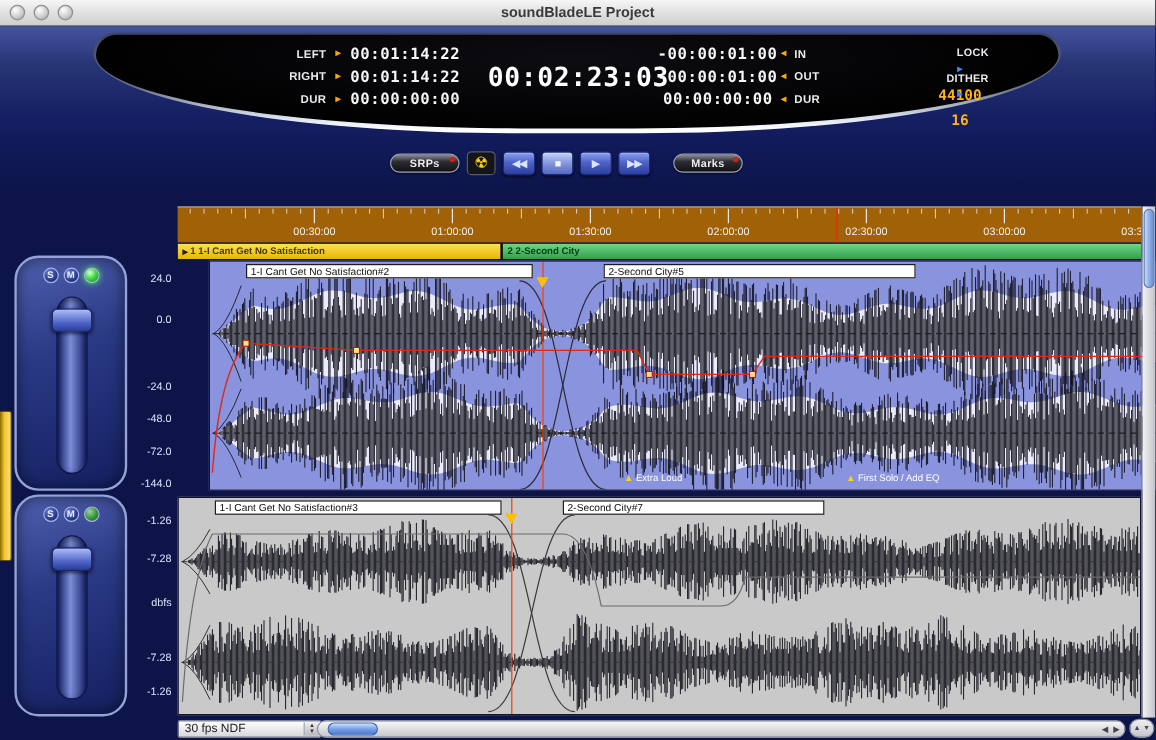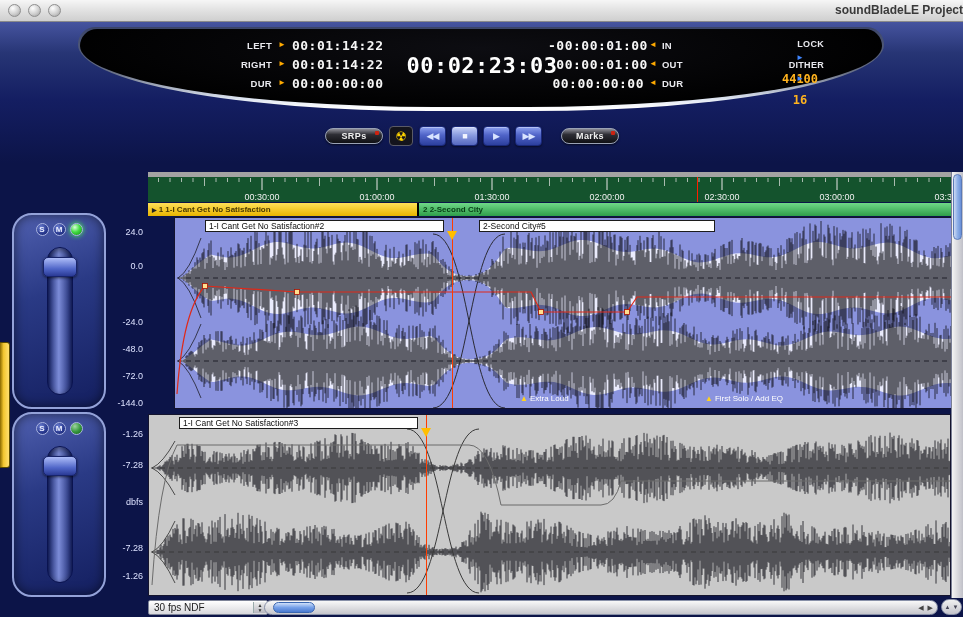--- a/index.html
+++ b/index.html
@@ -13,21 +13,21 @@
   #titlebar {
     position:absolute; left:0; top:0; width:963px; height:22px;
     background: linear-gradient(180deg,#f6f6f6 0%,#e3e3e3 45%,#cfcfcf 100%);
     border-bottom:1px solid #8a8a8a;
   }
   .tl-group { position:absolute; left:8px; top:4px; display:flex; gap:7px; }
   .tl { width:13px; height:13px; border-radius:50%;
     background: radial-gradient(circle at 35% 30%, #ffffff, #cfcfcf 55%, #9a9a9a);
     border:1px solid #8f8f8f; display:inline-block; }
   #titlebar .title {
-    position:absolute; left:0; right:0; top:3px; text-align:right;
+    position:absolute; left:0; right:0; top:3px; text-align:center;
     font-size:12px; font-weight:bold; color:#3a3a3a;
   }
   
   #header-bg {
     position:absolute; left:0; top:22px; width:963px; height:141px;
     background: linear-gradient(180deg,#46549f 0%, #273575 22%, #141e62 55%, #0c1448 100%);
   }
   .lcd-glow {
     position:absolute; left:78px; top:27px; width:806px; height:84px;
     border-radius: 22px 22px 55% 55% / 22px 22px 100% 100%;
@@ -75,21 +75,21 @@
     background: linear-gradient(180deg,#8ea2f0 0%, #5064c8 45%, #2c3f9e 100%);
     border:1px solid #1a2878; color:#d9e4ff; font-size:9px; text-align:center;
     line-height:18px; letter-spacing:-1px;
     box-shadow:0 1px 2px rgba(0,0,0,.5), inset 0 1px 0 rgba(255,255,255,.35);
   }
   #btn-rew { left:419px; } #btn-stop { left:451px;
     background: linear-gradient(180deg,#c9d4f8 0%, #8a9ce0 45%, #5668c0 100%); color:#f2f5ff; }
   #btn-play { left:483px; letter-spacing:0; } #btn-ffwd { left:515px; }
   
   #ruler { position:absolute; left:148px; top:172px; width:803px; height:30px;
-    background:#14532d; border-top:5px solid #a3a3a3; overflow:hidden; }
+    background:#a16207; border-top:1px solid #a3a3a3; overflow:hidden; }
   #ruler svg { position:absolute; left:0; top:0; }
   .rlab { position:absolute; top:15px; transform:translateX(-50%); font-size:9px; color:#f0f0f0; white-space:nowrap; }
   #ruler-playhead { position:absolute; left:549px; top:0; width:1px; height:30px; background:#ff1e00; }
   #trackbar { position:absolute; left:148px; top:203px; width:803px; height:13px; background:#000; overflow:hidden; }
   .tseg { position:absolute; top:0; height:13px; font-size:8px; font-weight:bold;
     line-height:13px; padding-left:4px; white-space:nowrap; overflow:hidden; }
   #tseg1 { left:0; width:269px; background:linear-gradient(180deg,#ffe058,#e8b400); color:#4a3a00; }
   #tseg2 { left:271px; width:532px; background:linear-gradient(180deg,#6fd888,#2f9e4a); color:#063e14; }
   .tplay { color:#222; font-size:6px; margin-right:2px; }
   
@@ -346,21 +346,21 @@
         <path d="M3 60 Q14 66 26 100" stroke="#20202a" stroke-width="0.8" fill="none"></path>
         <path d="M3 143 Q14 137 26 106" stroke="#20202a" stroke-width="0.8" fill="none"></path>
         <path d="M3 143 Q14 149 26 180" stroke="#20202a" stroke-width="0.8" fill="none"></path>
         <path d="M2 176 Q8 92 30 68 L122 74 L356 74 L366 94 L452 94 L462 79 L801 79" stroke="#e02818" stroke-width="1.2" fill="none"></path>
         <rect x="27.5" y="65.5" width="5" height="5" fill="#ffdf8e" stroke="#a81000" stroke-width="0.8"></rect>
         <rect x="119.5" y="71.5" width="5" height="5" fill="#ffdf8e" stroke="#a81000" stroke-width="0.8"></rect>
         <rect x="363.5" y="91.5" width="5" height="5" fill="#ffdf8e" stroke="#a81000" stroke-width="0.8"></rect>
         <rect x="449.5" y="91.5" width="5" height="5" fill="#ffdf8e" stroke="#a81000" stroke-width="0.8"></rect>
       </svg>
     <div class="clip-title" style="left:30px;width:239px">1-I Cant Get No Satisfaction#2</div>
-    <div class="clip-title" style="left:304px;width:236px">2-Second City#5</div>
+    <div class="clip-title" style="left:328px;width:260px">2-Second City#5</div>
     <div class="marker" style="left:345px">
       <span class="mtri">▲</span>
       <span class="mlab">Extra Loud</span>
     </div>
     <div class="marker" style="left:530px">
       <span class="mtri">▲</span>
       <span class="mlab">First Solo / Add EQ</span>
     </div>
     <div class="cursor">
         <span class="ctri"></span>
@@ -375,20 +375,21 @@
         <line x1="2" y1="137" x2="801" y2="137" stroke="#333" stroke-dasharray="5 4" stroke-opacity="0.8"></line>
         <path d="M258 14 C294 14 294 178 330 178" stroke="#3a3a3a" fill="none" stroke-width="1"></path>
         <path d="M258 178 C294 178 294 14 330 14" stroke="#3a3a3a" fill="none" stroke-width="1"></path>
         <path d="M3 53 Q14 48 26 26" stroke="#2a2a2a" stroke-width="0.8" fill="none"></path>
         <path d="M3 53 Q14 58 26 80" stroke="#2a2a2a" stroke-width="0.8" fill="none"></path>
         <path d="M3 137 Q14 132 26 106" stroke="#2a2a2a" stroke-width="0.8" fill="none"></path>
         <path d="M3 137 Q14 142 26 168" stroke="#2a2a2a" stroke-width="0.8" fill="none"></path>
         <path d="M3 170 Q10 64 28 30 L320 30 Q340 30 352 90 L452 90 Q466 90 472 66 L801 66" stroke="#6b6b6b" stroke-width="1" fill="none"></path>
       </svg>
     <div class="clip-title" style="left:30px;width:239px">1-I Cant Get No Satisfaction#3</div>
+    <div class="clip-title" style="left:320px;width:218px">2-Second City#7</div>
     <div class="cursor">
         <span class="ctri"></span>
       </div>
   </div>
 
   <div id="yellow-strip"></div>
   <div id="strip1" class="strip">
     <div class="strip-btns">
       <div class="sbtn">S</div>
       <div class="sbtn">M</div>

